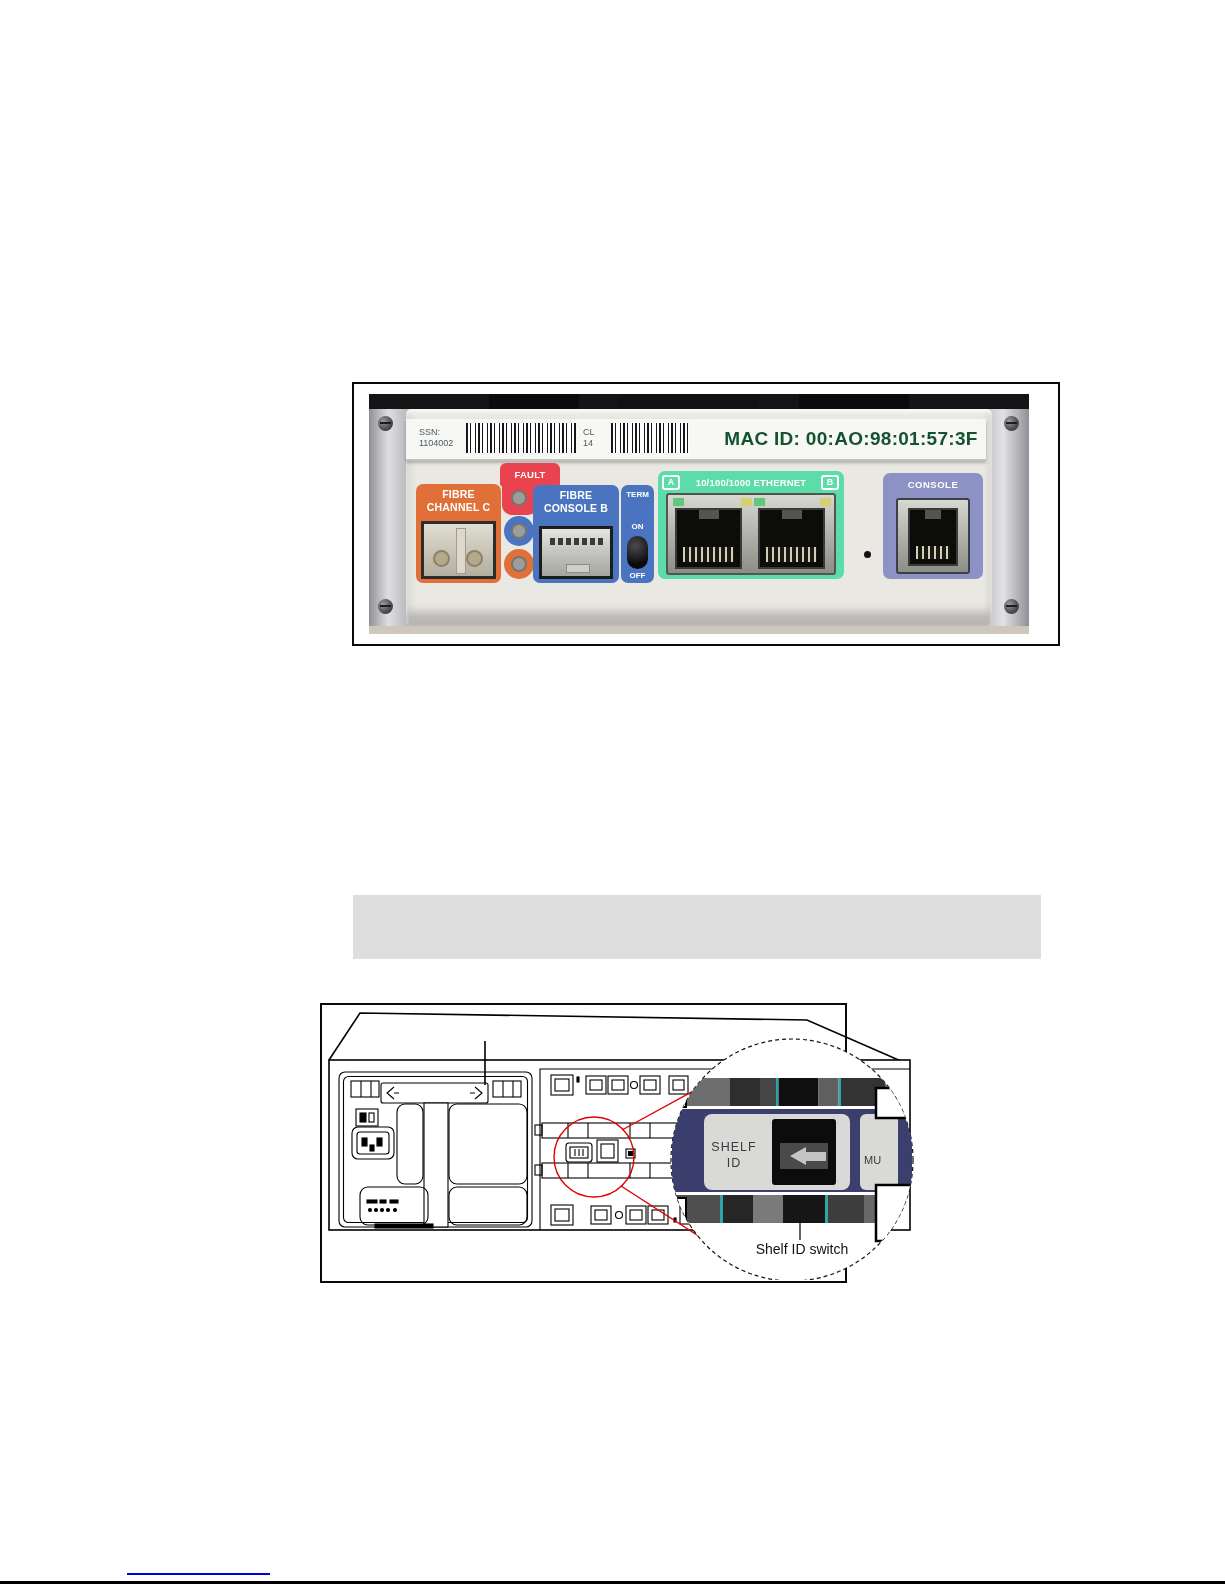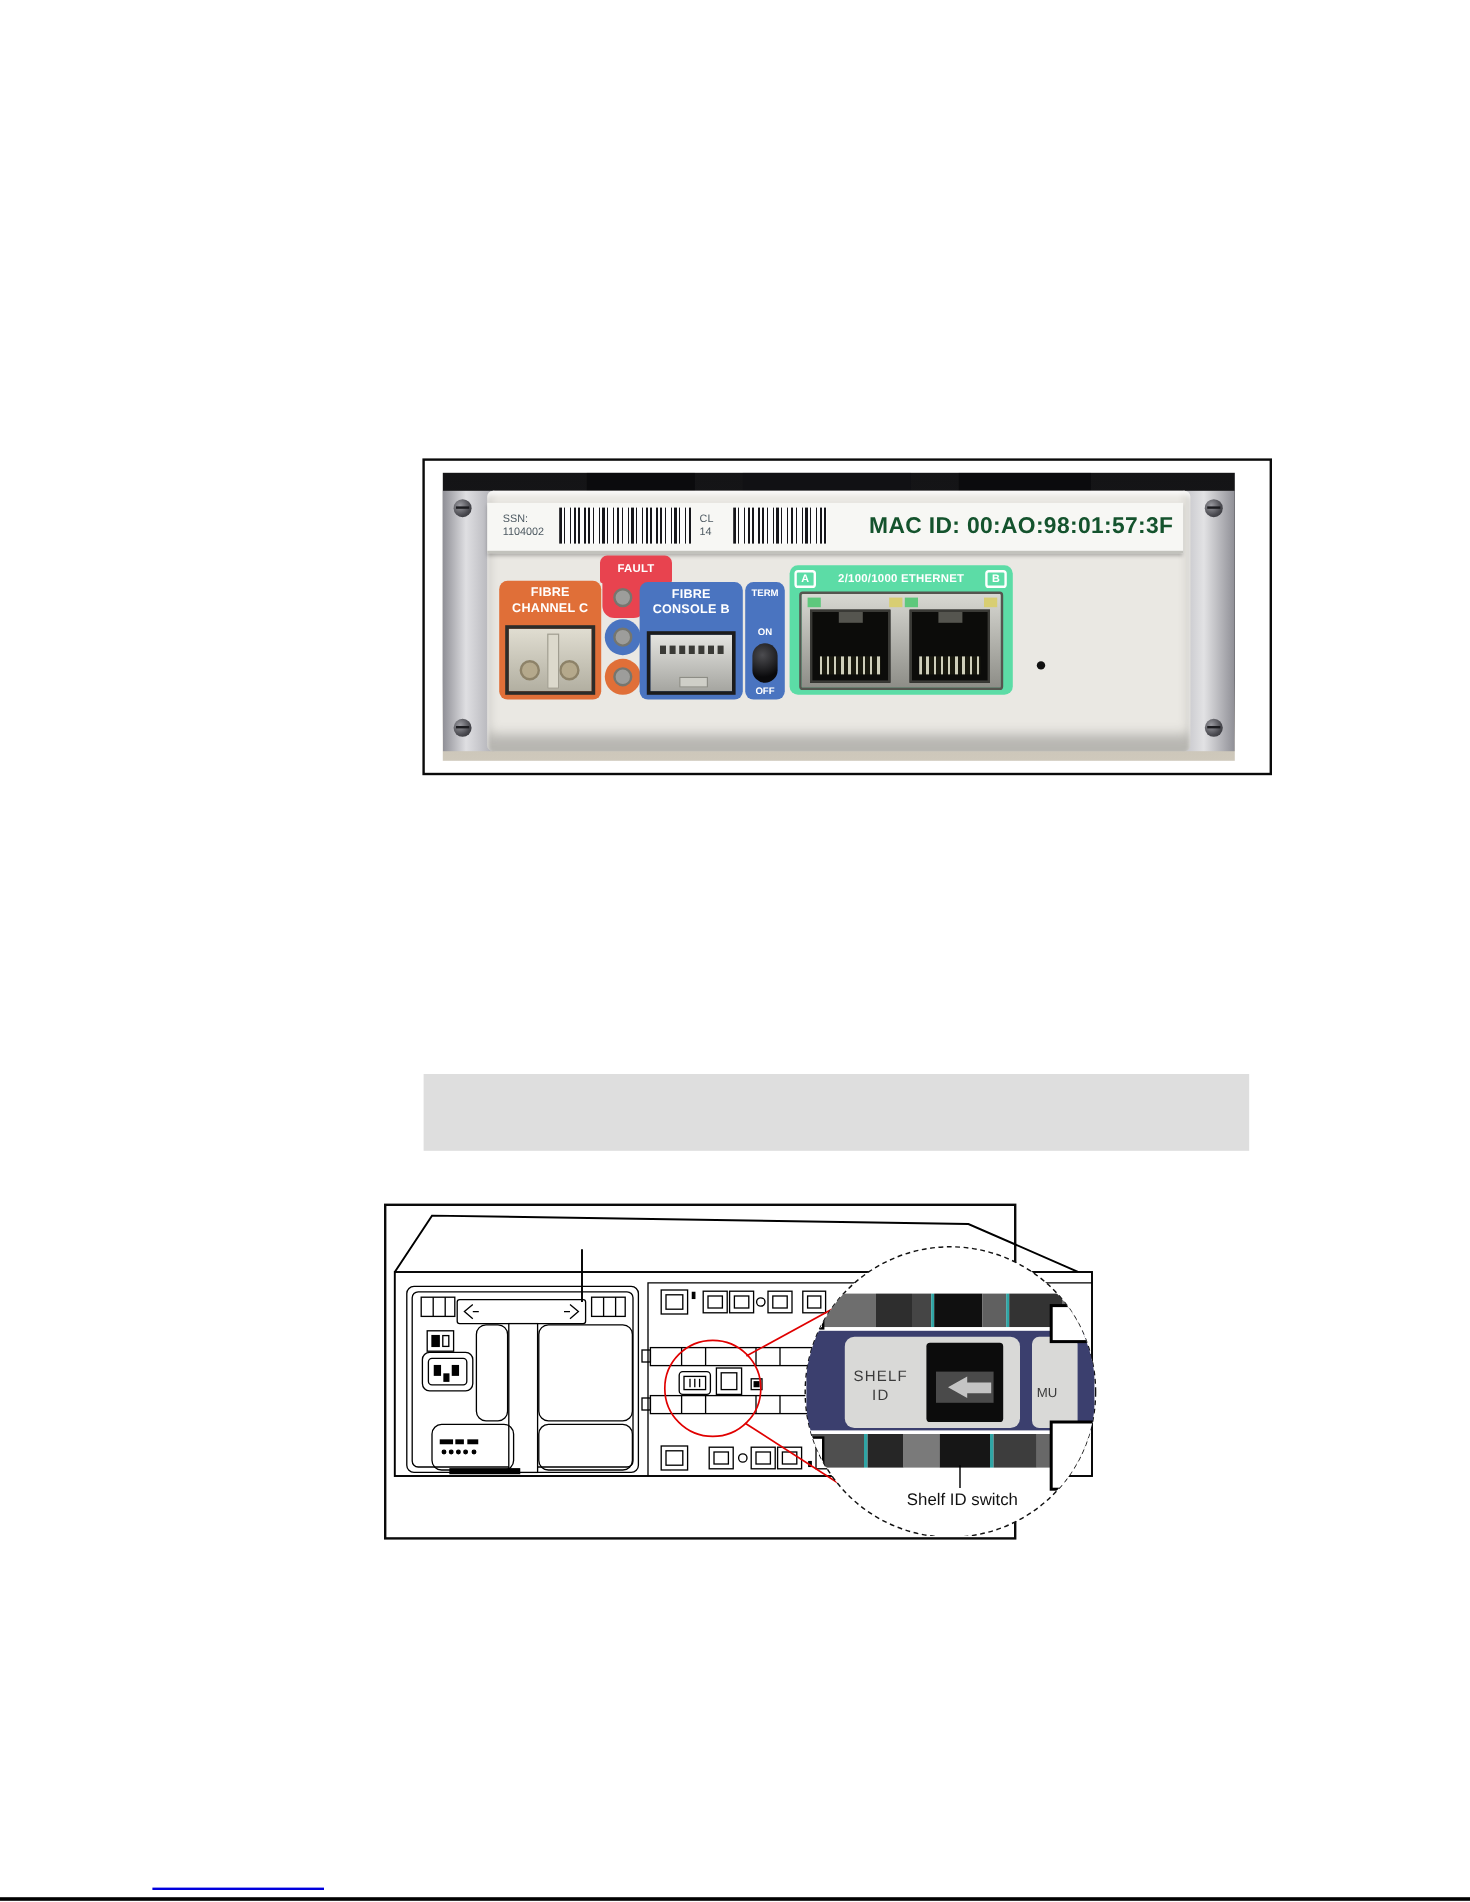--- a/index.html
+++ b/index.html
@@ -135,40 +135,49 @@
 
       <div class="cpanel" style="left:252px;top:91px;width:33px;height:98px;background:#4a74c0;">
         <div class="term-txt" style="top:5px;">TERM</div>
         <div class="term-txt" style="top:37px;">ON</div>
         <div class="toggle"></div>
         <div class="term-txt" style="top:86px;">OFF</div>
       </div>
 
       <div class="cpanel" style="left:289px;top:77px;width:186px;height:108px;background:#5cdca6;">
         <div class="badge" style="left:4px;top:4px;">A</div>
-        <div class="panel-label" style="position:absolute;left:24px;right:24px;top:6px;font-size:9.5px;">2/100/1000 ETHERNET</div>
+        <div class="panel-label" style="position:absolute;left:24px;right:24px;top:6px;font-size:9.5px;">10/100/1000 ETHERNET</div>
         <div class="badge" style="left:163px;top:4px;">B</div>
         <div class="rj-block" style="left:8px;top:22px;width:170px;height:82px;">
           <div class="sled" style="left:5px;top:3px;background:#5ec87c;"></div>
           <div class="sled" style="left:73px;top:3px;background:#d8ce72;"></div>
           <div class="sled" style="left:86px;top:3px;background:#5ec87c;"></div>
           <div class="sled" style="left:152px;top:3px;background:#d8ce72;"></div>
           <div class="rj-port" style="left:7px;top:13px;width:67px;height:61px;">
             <div class="rj-notch"></div>
               <div class="rj-pins"></div>
           </div>
           <div class="rj-port" style="left:90px;top:13px;width:67px;height:61px;">
             <div class="rj-notch"></div>
               <div class="rj-pins"></div>
           </div>
         </div>
       </div>
 
       <div class="pinhole"></div>
 
+      <div class="cpanel" style="left:514px;top:79px;width:100px;height:106px;background:#8d92c4;">
+        <div class="panel-label" style="position:absolute;left:0;right:0;top:6px;font-size:9.5px;letter-spacing:.5px;">CONSOLE</div>
+        <div class="rj-block" style="left:13px;top:25px;width:74px;height:76px;border-color:#3e3e46;">
+          <div class="rj-port" style="left:10px;top:8px;width:50px;height:58px;">
+            <div class="rj-notch" style="width:16px;"></div>
+              <div class="rj-pins" style="height:13px;"></div>
+          </div>
+        </div>
+      </div>
     </div>
   </div>
 
   <div class="note-box"></div>
 
   <div class="fig" style="left:320px;top:1003px;width:527px;height:280px;border-width:2.5px;">
     <svg width="610" height="275" viewBox="0 0 610 275">
       <defs>
           <clipPath id="magclip">
             <circle cx="470" cy="155" r="121"></circle>

